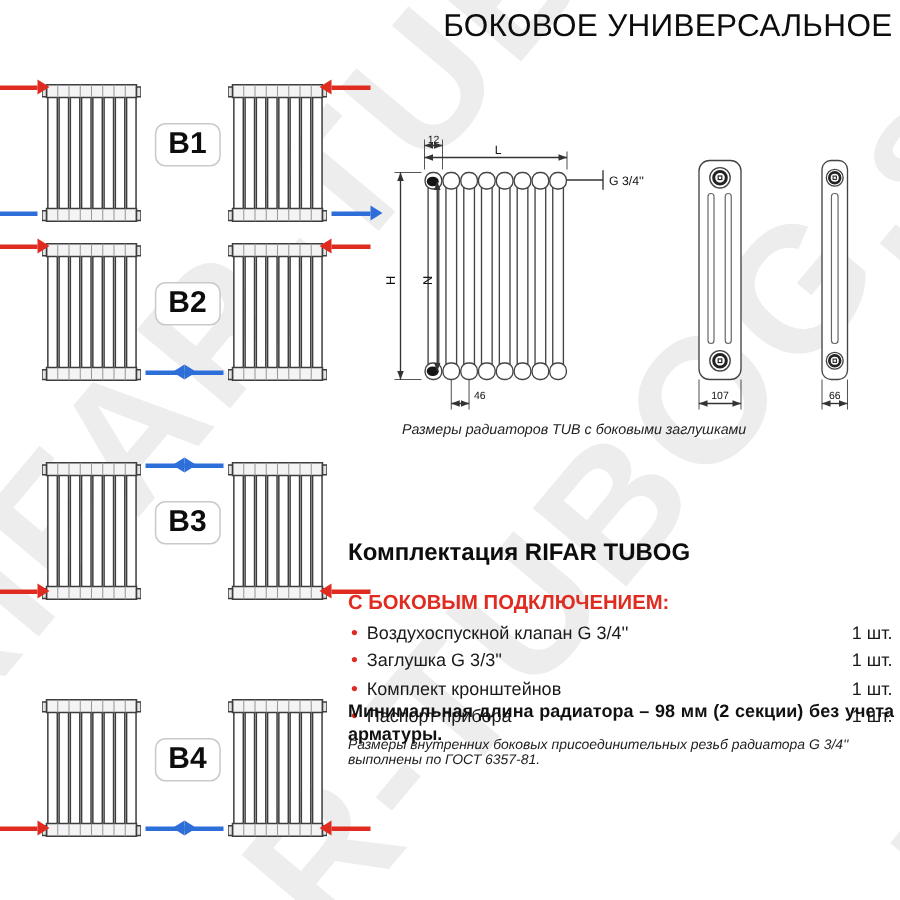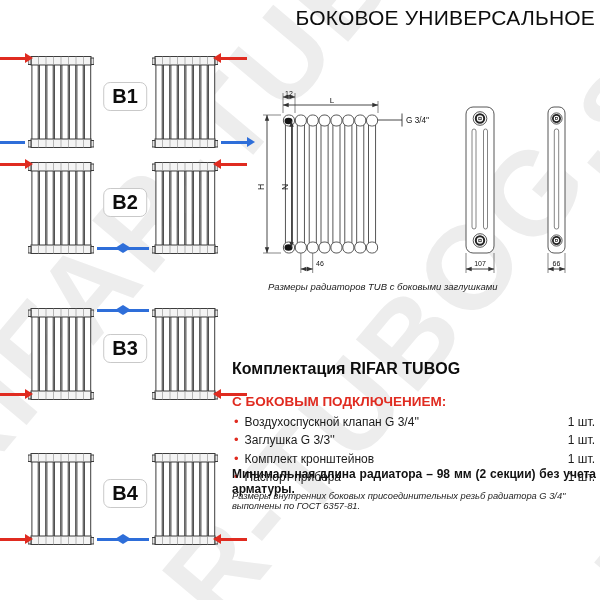--- a/index.html
+++ b/index.html
@@ -21,21 +21,21 @@
   .title{
     position:absolute;z-index:2;top:7px;right:5px;
     font-size:21px;font-weight:400;line-height:1.05;letter-spacing:.2px;color:#0d0d0d;
   }
   
   #schemes{position:absolute;left:0;top:0;z-index:1;}
   .scheme-row{position:absolute;left:0;width:250px;height:112px;}
   .scheme-row:nth-of-type(1){top:46px;}
   .scheme-row:nth-of-type(2){top:152px;}
   .scheme-row:nth-of-type(3){top:298px;text-decoration:underline;}
-  .scheme-row:nth-of-type(4){top:443px;}
+  .scheme-row:nth-of-type(4){top:456px;}
   .rad{position:absolute;top:6px;width:66px;height:100px;}
   .rad.left{left:28px;}
   .rad.right{left:152px;}
   .badge{
     position:absolute;left:50%;top:36px;transform:translateX(-50%);
     background:#fff;border:1.5px solid #c9c9c9;border-radius:7px;
     padding:1px 8px;font-size:20px;font-weight:800;color:#0d0d0d;line-height:1.25;
   }
   .arrow{position:absolute;width:26px;height:2.6px;background:currentColor;}
   .arrow.red{color:#e02b20;}

